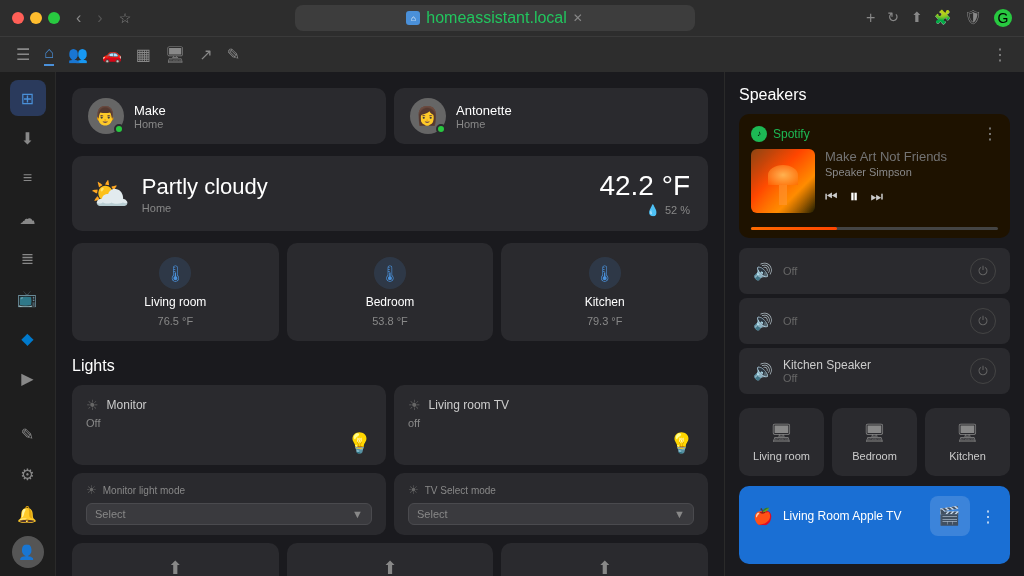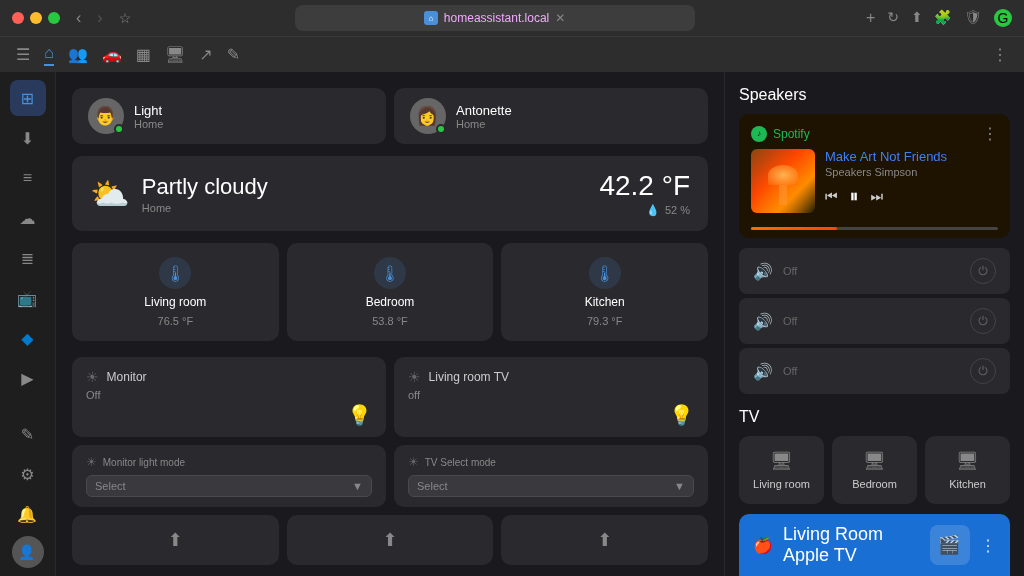--- a/index.html
+++ b/index.html
@@ -436,21 +436,21 @@
     .mushroom-stem {
       width: 8px;
       height: 20px;
       background: rgba(255,150,50,0.6);
       position: absolute;
       bottom: 0;
       left: 50%;
       transform: translateX(-50%);
     }
     .spotify-track-info { flex: 1; }
-    .track-title { color: #3b82f6; font-size: 13px; font-weight: 500; margin-bottom: 2px; }
+    .track-title { color: #737373; font-size: 13px; font-weight: 500; margin-bottom: 2px; }
     .track-artist { color: #888; font-size: 11px; margin-bottom: 8px; }
     .spotify-controls {
       display: flex;
       align-items: center;
       gap: 12px;
     }
     .control-btn {
       color: #ccc;
       font-size: 14px;
       cursor: pointer;
@@ -521,21 +521,21 @@
       align-items: center;
       gap: 6px;
     }
     .tv-icon { color: #888; font-size: 18px; }
     .tv-room { color: #ccc; font-size: 11px; }
     .appletv-logo {
       font-size: 18px;
       color: #fff;
     }
     .appletv-info { flex: 1; }
-    .appletv-name { color: #fff; font-size: 18px; font-weight: 500; }
+    .appletv-name { color: #fff; font-size: 12px; font-weight: 500; }
     .appletv-more { color: rgba(255,255,255,0.8); font-size: 16px; }
     .appletv-card-full {
       background: #1a6fd4;
       border-radius: 10px;
       overflow: hidden;
     }
     .appletv-card-top {
       display: flex;
       align-items: center;
       padding: 10px 14px;
@@ -567,21 +567,21 @@
     <div class="traffic-lights">
       <div class="traffic-light tl-red"></div>
       <div class="traffic-light tl-yellow"></div>
       <div class="traffic-light tl-green"></div>
     </div>
     <span class="browser-nav" style="color:#888;font-size:16px;">‹</span>
     <span class="browser-nav" style="color:#555;font-size:16px;">›</span>
     <span style="color:#888;font-size:14px;">☆</span>
     <div class="address-bar">
       <div class="address-bar-icon">⌂</div>
-      <span style="color:#f0abfc;font-size:12px;">homeassistant.local</span>
+      <span style="color:#22c55e;font-size:16px;">homeassistant.local</span>
       <span style="color:#888;font-size:12px;">✕</span>
     </div>
     <div class="browser-actions">
       <span style="font-size:16px;">+</span>
       <span style="font-size:14px;">↻</span>
       <span style="font-size:14px;">⬆</span>
       <span style="font-size:14px;">🧩</span>
       <span style="font-size:14px;">🛡</span>
       <span style="font-size:14px;background:#28c940;border-radius:50%;width:18px;height:18px;display:inline-flex;align-items:center;justify-content:center;color:#000;">G</span>
     </div>
@@ -620,21 +620,21 @@
 
   <div class="main-content">
 
     <div class="user-cards">
       <div class="user-card">
         <div class="user-avatar">
           <div class="user-avatar-img">👨</div>
           <div class="user-status-dot"></div>
         </div>
         <div class="user-info">
-          <div class="user-name">Light</div>
+          <div class="user-name">Make</div>
           <div class="user-location">Home</div>
         </div>
       </div>
       <div class="user-card">
         <div class="user-avatar">
           <div class="user-avatar-img">👩</div>
           <div class="user-status-dot"></div>
         </div>
         <div class="user-info">
           <div class="user-name">Antonette</div>
@@ -669,20 +669,21 @@
         <div class="thermo-room">Bedroom</div>
         <div class="thermo-temp">53.8 °F</div>
       </div>
       <div class="thermo-card">
         <div class="thermo-icon">🌡</div>
         <div class="thermo-room">Kitchen</div>
         <div class="thermo-temp">79.3 °F</div>
       </div>
     </div>
 
+    <div class="section-title">Lights</div>
 
     <div class="lights-grid">
       <div class="light-card">
         <div class="light-card-header">
           <span class="light-icon">☀</span>
           <span class="light-name">Monitor</span>
         </div>
         <div class="light-status">Off</div>
         <div class="light-bulb">💡</div>
       </div>
@@ -751,21 +752,21 @@
       <div class="spotify-content">
         <div class="album-art">
           <div class="album-art-overlay"></div>
           <div class="mushroom">
             <div class="mushroom-cap"></div>
             <div class="mushroom-stem"></div>
           </div>
         </div>
         <div class="spotify-track-info">
           <div class="track-title">Make Art Not Friends</div>
-          <div class="track-artist">Speakers Simpson</div>
+          <div class="track-artist">Speaker Simpson</div>
           <div class="spotify-controls">
             <span class="control-btn">⏮</span>
             <span class="control-btn play">⏸</span>
             <span class="control-btn">⏭</span>
           </div>
         </div>
       </div>
       <div class="spotify-progress">
         <div class="spotify-progress-bar" style="width:35%;"></div>
       </div>
@@ -782,27 +783,27 @@
       <div class="speaker-item">
         <div class="speaker-icon">🔊</div>
         <div class="speaker-info">
           <div class="speaker-status">Off</div>
         </div>
         <div class="speaker-power">⏻</div>
       </div>
       <div class="speaker-item">
         <div class="speaker-icon">🔊</div>
         <div class="speaker-info">
+          <div class="speaker-name">Kitchen Speaker</div>
           <div class="speaker-status">Off</div>
         </div>
         <div class="speaker-power">⏻</div>
       </div>
     </div>
 
-    <div class="section-title" style="margin-bottom:10px;">TV</div>
 
     <div class="tv-cards">
       <div class="tv-card">
         <div class="tv-icon">🖥</div>
         <div class="tv-room">Living room</div>
       </div>
       <div class="tv-card">
         <div class="tv-icon">🖥</div>
         <div class="tv-room">Bedroom</div>
       </div>

